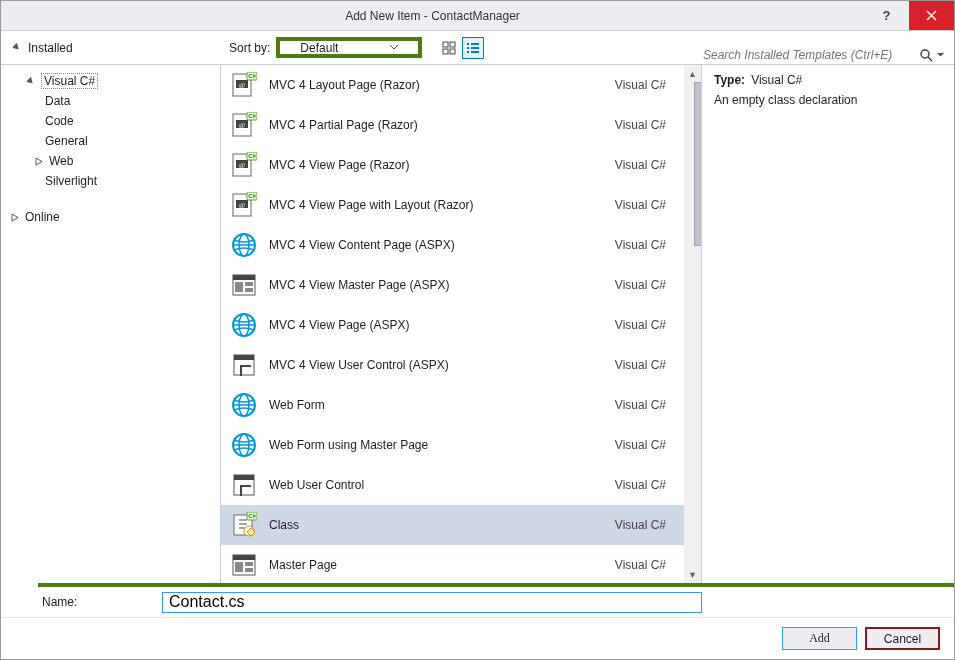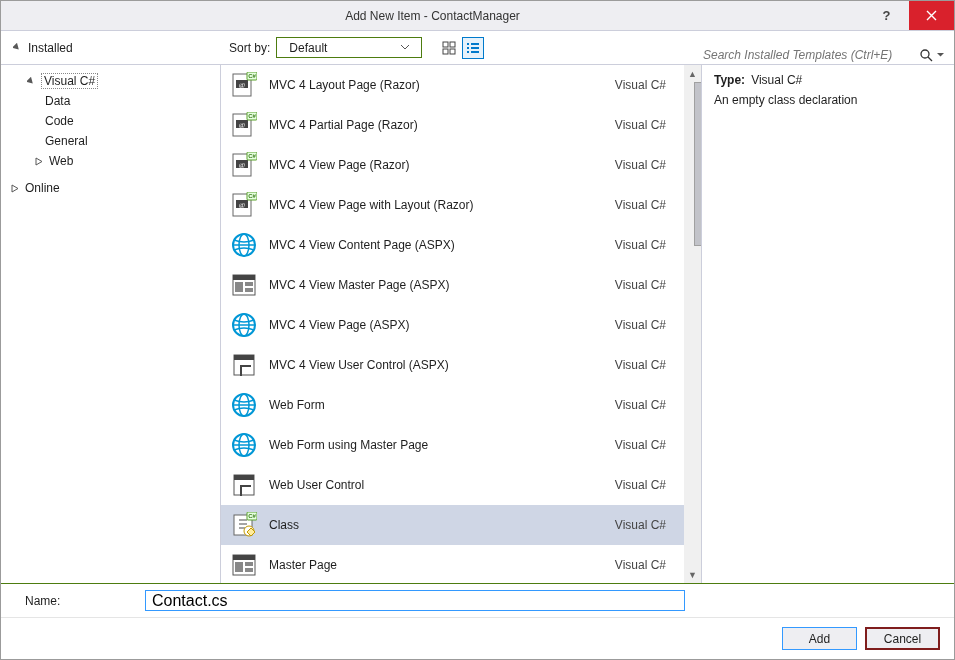--- a/index.html
+++ b/index.html
@@ -12,65 +12,65 @@
   .titlebtns { display:flex; height:100%; }
   .titlebtn { width:45px; display:flex; align-items:center; justify-content:center; cursor:default; }
   .closebtn { background:#d9212c; color:#fff; }
   .helpbtn { color:#444; font-weight:bold; font-size:13px; }
 
   
   .toolbar { height:34px; display:flex; align-items:center; padding:0 10px; gap:8px; border-bottom:1px solid #cccedb; }
   .left-toolbar { width:210px; display:flex; align-items:center; gap:6px; padding-left:2px;}
   .tree-toggle-lbl { color:#222; }
   .sortby-wrap { display:flex; align-items:center; gap:6px; }
-  .sortby-select { width:146px; height:21px; border:1px solid #4d7c0f; background:#fff; font-size:12px; padding:0 12px; display:flex; align-items:center; justify-content:space-between; }
+  .sortby-select { width:146px; height:21px; border:4px solid #4d7c0f; background:#fff; font-size:12px; padding:0 20px; display:flex; align-items:center; justify-content:space-between; }
   .viewbtns { display:flex; gap:2px; margin-left:8px; }
   .viewbtn { width:22px; height:22px; border:1px solid transparent; display:flex; align-items:center; justify-content:center; }
   .viewbtn.active { border:1px solid #007acc; background:#e6f2fb; }
   .searchwrap { margin-left:auto; display:flex; align-items:center; gap:6px;margin-top:15px; }
   .searchbox { width:212px; height:21px; border:none; background:transparent; font-size:12px; color:#717171; outline:none; font-style:italic; }
 
   
   .content { flex:1; display:flex; min-height:0; }
 
   
   .treepanel { width:220px; border-right:1px solid #cccedb; padding:6px 4px; overflow:auto; }
   .tnode { display:flex; align-items:center; height:20px; padding-left:4px; gap:4px; }
   .tnode .toggle { width:12px; color:#6a6a6a; font-size:9px; display:flex; align-items:center; justify-content:center;}
   .tnode .lbl { white-space:nowrap; }
   .child1 { margin-left:16px; }
   .child2 { margin-left:36px; }
   .nodesel { background:#fff; border:1px dotted #888; padding:0 2px; }
-  .onlinesp { margin-top:7px; }
+  .onlinesp { margin-top:16px; }
 
   
   .listpanel { flex:1; border-right:1px solid #cccedb; position:relative; overflow:hidden; display:flex;}
   .listinner { flex:1; overflow:hidden; }
   .itemrow { height:40px; display:flex; align-items:center; padding:0 10px; gap:12px; }
   .itemrow.selected { background:#cfd6e5; }
   .icon { width:26px; height:26px; display:flex; align-items:center; justify-content:center; position:relative; }
   .itemname { flex:1; }
   .itemlang { color:#444; padding-right:8px; }
   .scrollbar { width:17px; background:#f0f0f0; display:flex; flex-direction:column; align-items:center;}
   .sbarrow { height:17px; width:100%; display:flex; align-items:center; justify-content:center; color:#666; font-size:9px; }
   .sbthumb { width:15px; background:#c2c3c9; border:1px solid #a0a0a0; }
 
   
   .detailpanel { width:252px; padding:8px 12px; }
   .detailrow { display:flex; gap:6px; margin-bottom:6px; }
   .detaillabel { font-weight:bold; }
 
   
-  .namebar { height:34px; border-top:1px solid #4d7c0f; display:flex; align-items:center; padding:0 24px; }
+  .namebar { height:34px; border-top:4px solid #4d7c0f; display:flex; align-items:center; padding:0 4px;margin-left:37px; }
   .namelbl { width:120px; }
   .nameinput { width:540px; height:21px; border:1px solid #3399ff; padding:0 6px; font-size:16px; outline:none; }
 
   .buttonbar { height:42px; border-top:1px solid #e5e5e5; display:flex; align-items:center; justify-content:flex-end; padding:0 14px; gap:8px; background:#fff;}
   .dlgbtn { width:75px; height:23px; border:2px solid #7f1d1d; background:#eeeef2; font-size:12px; display:flex; align-items:center; justify-content:center; cursor:default;}
-  .dlgbtn.primary { border:1px solid #3399ff; }
+  .dlgbtn.primary { border:1px solid #3399ff;font-family:Liberation Serif, serif; }
 
   
   svg { display:block; }
 </style>
 </head>
 <body>
 
 <div class="window">
 
   <div class="titlebar">
@@ -162,20 +162,23 @@
           <span class="lbl">General</span>
         </div>
       <div class="tnode child2" style="margin-left:24px;">
         <span class="toggle">
             <svg width="9" height="9" viewBox="0 0 9 9">
               <path d="M1 1 L7 4.5 L1 8 Z" fill="none" stroke="#595959"></path>
             </svg>
           </span>
         <span class="lbl">Web</span>
       </div>
+      <div class="tnode child2">
+          <span class="lbl">Silverlight</span>
+        </div>
 
       <div class="tnode onlinesp">
         <span class="toggle">
             <svg width="9" height="9" viewBox="0 0 9 9">
               <path d="M1 1 L7 4.5 L1 8 Z" fill="none" stroke="#595959"></path>
             </svg>
           </span>
         <span class="lbl">Online</span>
       </div>
     </div>

